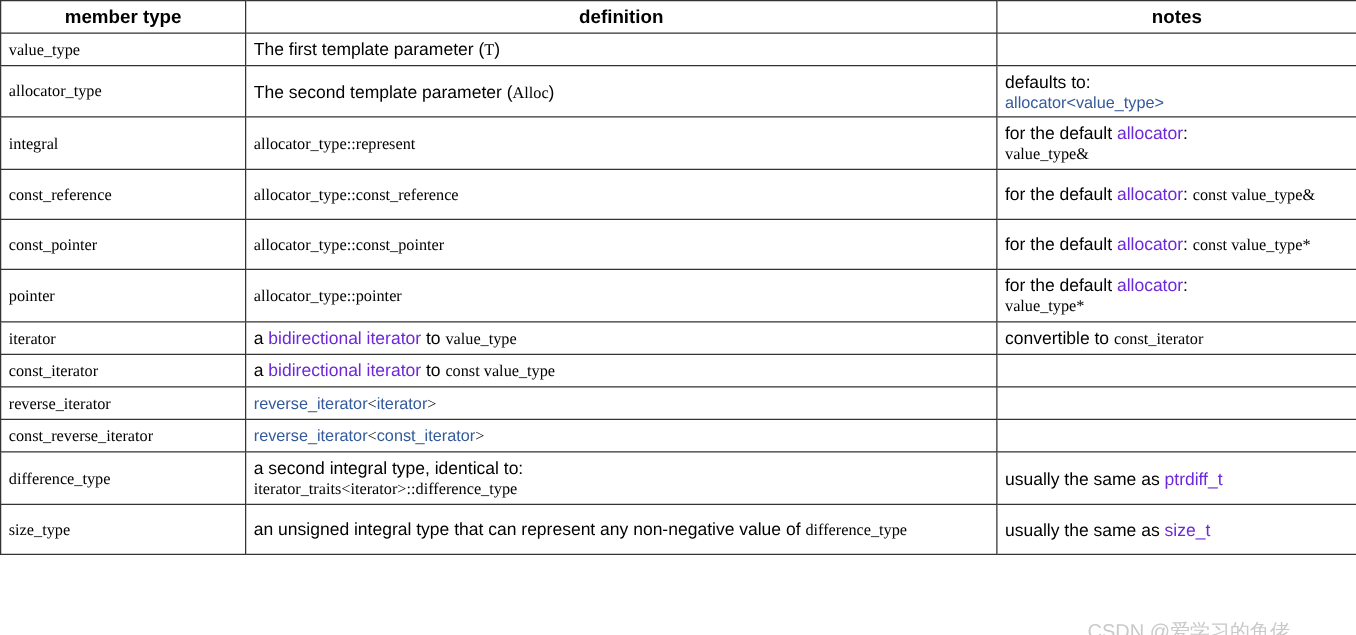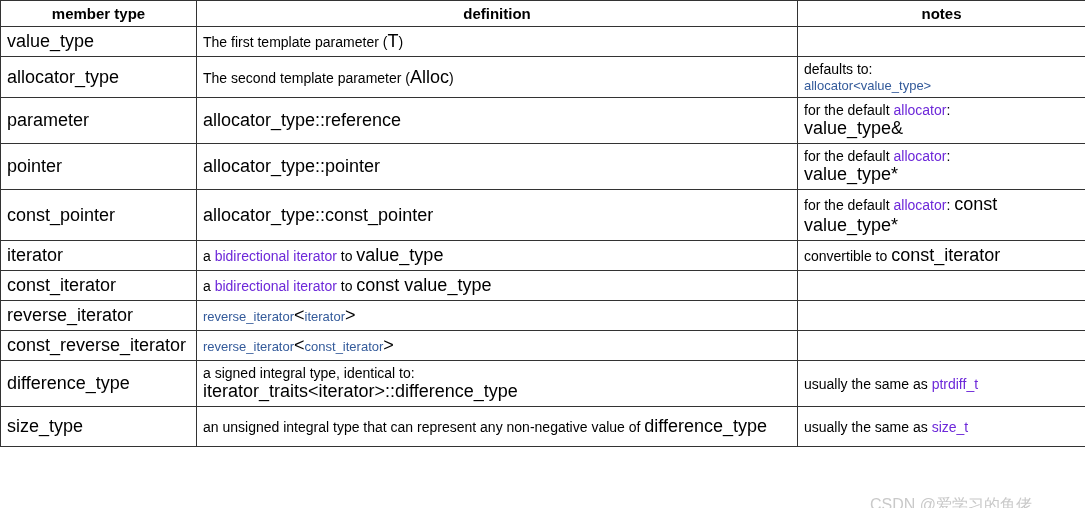--- a/index.html
+++ b/index.html
@@ -3,21 +3,21 @@
   <meta charset="utf-8">
   <style>
     * { margin: 0; padding: 0; box-sizing: border-box; }
     body { font-family: Arial, sans-serif; font-size: 14px; background: #fff; }
     table { border-collapse: collapse; width: 1085px; table-layout: fixed; }
     th, td { border: 1px solid #333; padding: 4px 6px; vertical-align: middle; text-align: left; }
     th { text-align: center; font-weight: bold; font-size: 15px; }
     col.c1 { width: 196px; }
     col.c2 { width: 601px; }
     col.c3 { width: 288px; }
-    .mono { font-family: Liberation Sans, sans-serif; font-size: 18px; }
+    .mono { font-family: Liberation Serif, serif; font-size: 13px; }
     .link { color: #6d28d9; }
     .link-mono { color: #335a9a; font-family: Liberation Sans, sans-serif; font-size: 13px; }
     .tall td { height: 40px; }
     .watermark { position: absolute; left: 870px; top: 495px; color: #c9c9c9; font-size: 16px; pointer-events: none; }
   </style>
 </head>
 <body>
 
 <table>
   <colgroup>
@@ -37,33 +37,38 @@
       <td class="mono">value_type</td>
       <td><span>The first template parameter (</span><span class="mono">T</span><span>)</span></td>
       <td></td>
     </tr>
     <tr class="tall">
       <td class="mono">allocator_type</td>
       <td><span>The second template parameter (</span><span class="mono">Alloc</span><span>)</span></td>
       <td><span>defaults to:</span><br><span class="link-mono">allocator&lt;value_type&gt;</span></td>
     </tr>
     <tr class="tall">
-      <td class="mono">parameter</td>
-      <td class="mono">allocator_type::reference</td>
+      <td class="mono">integral</td>
+      <td class="mono">allocator_type::represent</td>
       <td><span>for the default </span><span class="link">allocator</span><span>:</span><br><span class="mono">value_type&amp;</span></td>
+    </tr>
+    <tr class="tall">
+      <td class="mono">const_reference</td>
+      <td class="mono">allocator_type::const_reference</td>
+      <td><span>for the default </span><span class="link">allocator</span><span>: </span><span class="mono">const value_type&amp;</span></td>
+    </tr>
+    <tr class="tall">
+      <td class="mono">const_pointer</td>
+      <td class="mono">allocator_type::const_pointer</td>
+      <td><span>for the default </span><span class="link">allocator</span><span>: </span><span class="mono">const value_type*</span></td>
     </tr>
     <tr class="tall">
       <td class="mono">pointer</td>
       <td class="mono">allocator_type::pointer</td>
       <td><span>for the default </span><span class="link">allocator</span><span>:</span><br><span class="mono">value_type*</span></td>
-    </tr>
-    <tr class="tall">
-      <td class="mono">const_pointer</td>
-      <td class="mono">allocator_type::const_pointer</td>
-      <td><span>for the default </span><span class="link">allocator</span><span>: </span><span class="mono">const value_type*</span></td>
     </tr>
     <tr>
       <td class="mono">iterator</td>
       <td><span>a </span><span class="link">bidirectional iterator</span><span> to </span><span class="mono">value_type</span></td>
       <td><span>convertible to </span><span class="mono">const_iterator</span></td>
     </tr>
     <tr>
       <td class="mono">const_iterator</td>
       <td><span>a </span><span class="link">bidirectional iterator</span><span> to </span><span class="mono">const value_type</span></td>
       <td></td>
@@ -73,21 +78,21 @@
       <td><span class="link-mono">reverse_iterator</span><span class="mono">&lt;</span><span class="link-mono">iterator</span><span class="mono">&gt;</span></td>
       <td></td>
     </tr>
     <tr>
       <td class="mono">const_reverse_iterator</td>
       <td><span class="link-mono">reverse_iterator</span><span class="mono">&lt;</span><span class="link-mono">const_iterator</span><span class="mono">&gt;</span></td>
       <td></td>
     </tr>
     <tr class="tall">
       <td class="mono">difference_type</td>
-      <td><span>a signed integral type, identical to:</span><br><span class="mono">iterator_traits&lt;iterator&gt;::difference_type</span></td>
+      <td><span>a second integral type, identical to:</span><br><span class="mono">iterator_traits&lt;iterator&gt;::difference_type</span></td>
       <td><span>usually the same as </span><span class="link">ptrdiff_t</span></td>
     </tr>
     <tr class="tall">
       <td class="mono">size_type</td>
       <td><span>an unsigned integral type that can represent any non-negative value of </span><span class="mono">difference_type</span></td>
       <td><span>usually the same as </span><span class="link">size_t</span></td>
     </tr>
   </tbody>
 </table>
 

